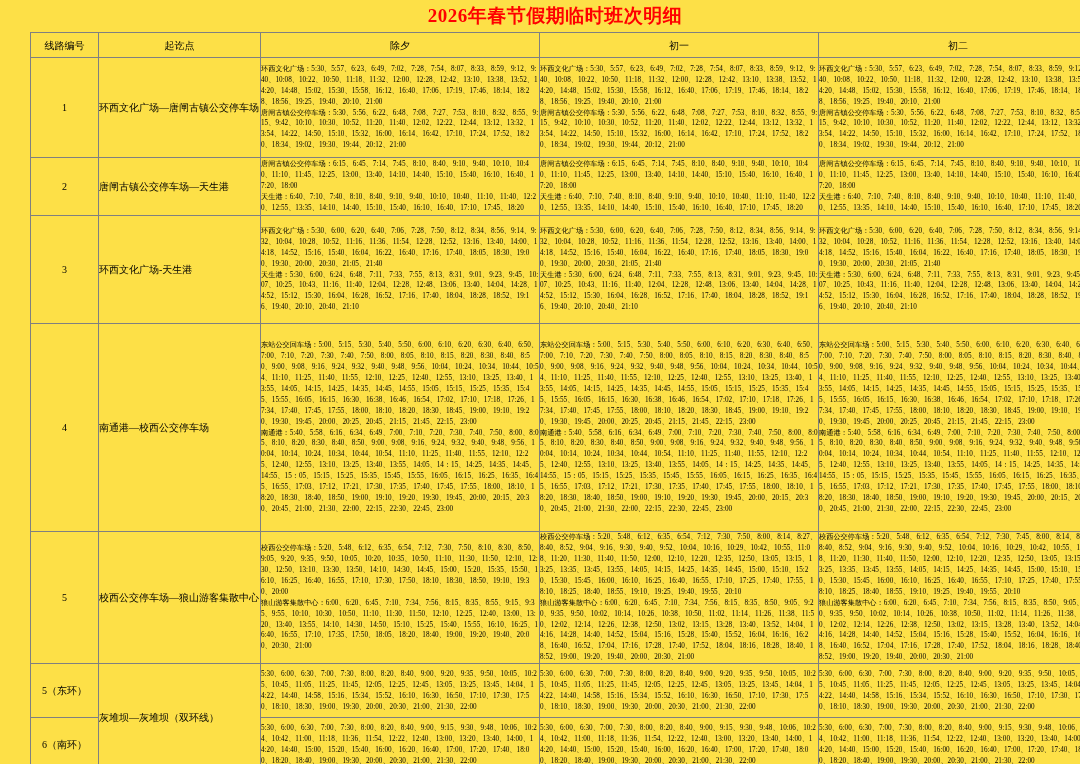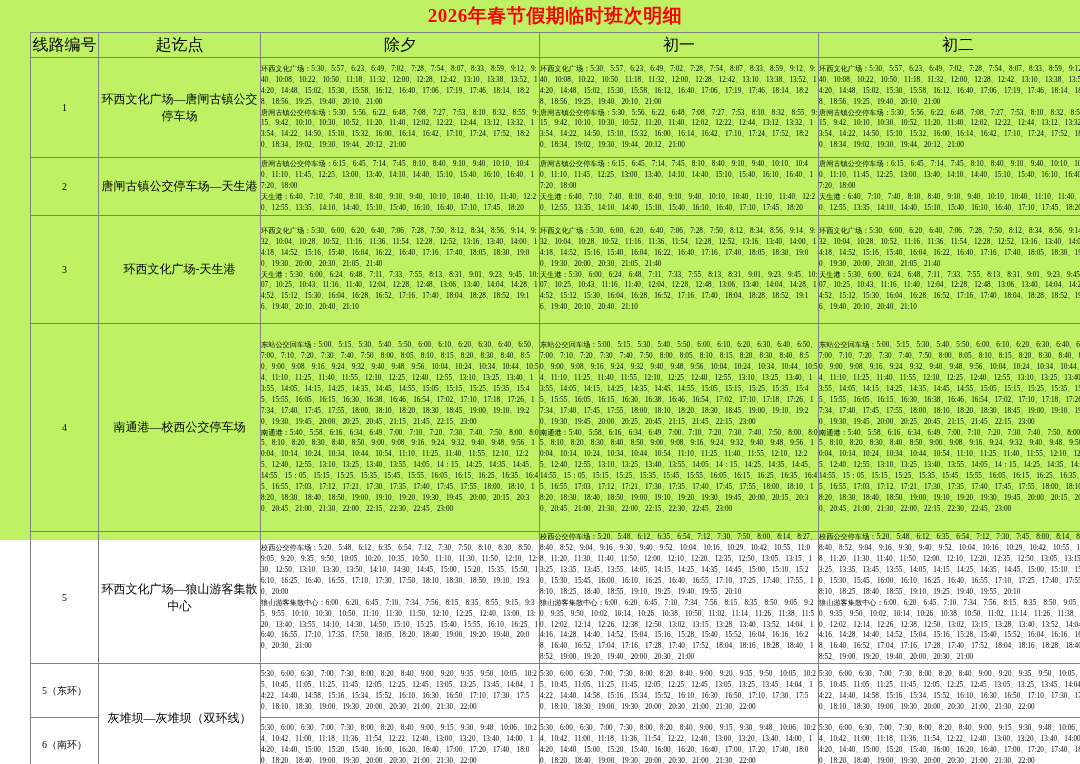--- a/index.html
+++ b/index.html
@@ -10,23 +10,23 @@
   }
   body {
     width: 1080px;
     height: 764px;
     font-family: "Liberation Serif", "DejaVu Serif", serif;
     color: #000000;
     overflow: hidden;
   }
   .page {
     width: 1080px;
-    height: 540px;
+    height: 764px;
     position: relative;
-    background: #bef264;
+    background: #fde047;
     padding-left: 30px;
   }
   .title {
     width: 100%;
     text-align: center;
     font-family: "Liberation Serif", "DejaVu Serif", serif;
     font-size: 19px;
     font-weight: bold;
     color: #ff0000;
     letter-spacing: 0.5px;
@@ -41,37 +41,37 @@
     table-layout: fixed;
   }
   table.sched td, table.sched th {
     border: 1px solid #808080;
     vertical-align: middle;
     padding: 0;
   }
   thead th {
     height: 25px;
     font-weight: normal;
-    font-size: 16px;
+    font-size: 10px;
     text-align: center;
     vertical-align: middle;
     line-height: 1.1;
   }
   .col-no   { width: 68px; }
   .col-name { width: 162px; }
   .col-day  { width: 279px; }
 
   td.cell-no {
     text-align: center;
     font-size: 10px;
     vertical-align: middle;
   }
   td.cell-name {
-    text-align: center;
-    font-size: 12px;
+    text-align: left;
+    font-size: 10px;
     line-height: 1.35;
     vertical-align: middle;
     padding: 0 8px;
   }
   td.cell-times {
     font-size: 7.2px;
     line-height: 1.52;
     vertical-align: top;
     padding: 1px 2px 1px 3px;
     text-align: left;
@@ -170,21 +170,21 @@
             <span class="tline">南通港：5:40、5:58、6:16、6:34、6:49、7:00、7:10、7:20、7:30、7:40、7:50、8:00、8:05、8:10、8:20、8:30、8:40、8:50、9:00、9:08、9:16、9:24、9:32、9:40、9:48、9:56、10:04、10:14、10:24、10:34、10:44、10:54、11:10、11:25、11:40、11:55、12:10、12:25、12:40、12:55、13:10、13:25、13:40、13:55、14:05、14：15、14:25、14:35、14:45、14:55、15：05、15:15、15:25、15:35、15:45、15:55、16:05、16:15、16:25、16:35、16:45、16:55、17:03、17:12、17:21、17:30、17:35、17:40、17:45、17:55、18:00、18:10、18:20、18:30、18:40、18:50、19:00、19:10、19:20、19:30、19:45、20:00、20:15、20:30、20:45、21:00、21:30、22:00、22:15、22:30、22:45、23:00</span>
           </td>
         <td class="cell-times">
             <span class="tline">东站公交回车场：5:00、5:15、5:30、5:40、5:50、6:00、6:10、6:20、6:30、6:40、6:50、7:00、7:10、7:20、7:30、7:40、7:50、8:00、8:05、8:10、8:15、8:20、8:30、8:40、8:50、9:00、9:08、9:16、9:24、9:32、9:40、9:48、9:56、10:04、10:24、10:34、10:44、10:54、11:10、11:25、11:40、11:55、12:10、12:25、12:40、12:55、13:10、13:25、13:40、13:55、14:05、14:15、14:25、14:35、14:45、14:55、15:05、15:15、15:25、15:35、15:45、15:55、16:05、16:15、16:30、16:38、16:46、16:54、17:02、17:10、17:18、17:26、17:34、17:40、17:45、17:55、18:00、18:10、18:20、18:30、18:45、19:00、19:10、19:20、19:30、19:45、20:00、20:25、20:45、21:15、21:45、22:15、23:00</span>
             <span class="tline">南通港：5:40、5:58、6:16、6:34、6:49、7:00、7:10、7:20、7:30、7:40、7:50、8:00、8:05、8:10、8:20、8:30、8:40、8:50、9:00、9:08、9:16、9:24、9:32、9:40、9:48、9:56、10:04、10:14、10:24、10:34、10:44、10:54、11:10、11:25、11:40、11:55、12:10、12:25、12:40、12:55、13:10、13:25、13:40、13:55、14:05、14：15、14:25、14:35、14:45、14:55、15：05、15:15、15:25、15:35、15:45、15:55、16:05、16:15、16:25、16:35、16:45、16:55、17:03、17:12、17:21、17:30、17:35、17:40、17:45、17:55、18:00、18:10、18:20、18:30、18:40、18:50、19:00、19:10、19:20、19:30、19:45、20:00、20:15、20:30、20:45、21:00、21:30、22:00、22:15、22:30、22:45、23:00</span>
           </td>
       </tr>
 
       <tr style="height:122px;">
         <td class="cell-no">5</td>
-        <td class="cell-name">环西文化广场—狼山游客集散中心</td>
+        <td class="cell-name">校西公交停车场—狼山游客集散中心</td>
         <td class="cell-times">
             <span class="tline">校西公交停车场：5:20、5:48、6:12、6:35、6:54、7:12、7:30、7:50、8:10、8:30、8:50、9:05、9:20、9:35、9:50、10:05、10:20、10:35、10:50、11:10、11:30、11:50、12:10、12:30、12:50、13:10、13:30、13:50、14:10、14:30、14:45、15:00、15:20、15:35、15:50、16:10、16:25、16:40、16:55、17:10、17:30、17:50、18:10、18:30、18:50、19:10、19:30、20:00</span>
             <span class="tline">狼山游客集散中心：6:00、6:20、6:45、7:10、7:34、7:56、8:15、8:35、8:55、9:15、9:35、9:55、10:10、10:30、10:50、11:10、11:30、11:50、12:10、12:25、12:40、13:00、13:20、13:40、13:55、14:10、14:30、14:50、15:10、15:25、15:40、15:55、16:10、16:25、16:40、16:55、17:10、17:35、17:50、18:05、18:20、18:40、19:00、19:20、19:40、20:00、20:30、21:00</span>
           </td>
         <td class="cell-times">
             <span class="tline">校西公交停车场：5:20、5:48、6:12、6:35、6:54、7:12、7:30、7:50、8:00、8:14、8:27、8:40、8:52、9:04、9:16、9:30、9:40、9:52、10:04、10:16、10:29、10:42、10:55、11:08、11:20、11:30、11:40、11:50、12:00、12:10、12:20、12:35、12:50、13:05、13:15、13:25、13:35、13:45、13:55、14:05、14:15、14:25、14:35、14:45、15:00、15:10、15:20、15:30、15:45、16:00、16:10、16:25、16:40、16:55、17:10、17:25、17:40、17:55、18:10、18:25、18:40、18:55、19:10、19:25、19:40、19:55、20:10</span>
             <span class="tline">狼山游客集散中心：6:00、6:20、6:45、7:10、7:34、7:56、8:15、8:35、8:50、9:05、9:20、9:35、9:50、10:02、10:14、10:26、10:38、10:50、11:02、11:14、11:26、11:38、11:50、12:02、12:14、12:26、12:38、12:50、13:02、13:15、13:28、13:40、13:52、14:04、14:16、14:28、14:40、14:52、15:04、15:16、15:28、15:40、15:52、16:04、16:16、16:28、16:40、16:52、17:04、17:16、17:28、17:40、17:52、18:04、18:16、18:28、18:40、18:52、19:00、19:20、19:40、20:00、20:30、21:00</span>
           </td>
         <td class="cell-times">
             <span class="tline">校西公交停车场：5:20、5:48、6:12、6:35、6:54、7:12、7:30、7:45、8:00、8:14、8:27、8:40、8:52、9:04、9:16、9:30、9:40、9:52、10:04、10:16、10:29、10:42、10:55、11:08、11:20、11:30、11:40、11:50、12:00、12:10、12:20、12:35、12:50、13:05、13:15、13:25、13:35、13:45、13:55、14:05、14:15、14:25、14:35、14:45、15:00、15:10、15:20、15:30、15:45、16:00、16:10、16:25、16:40、16:55、17:10、17:25、17:40、17:55、18:10、18:25、18:40、18:55、19:10、19:25、19:40、19:55、20:10</span>

